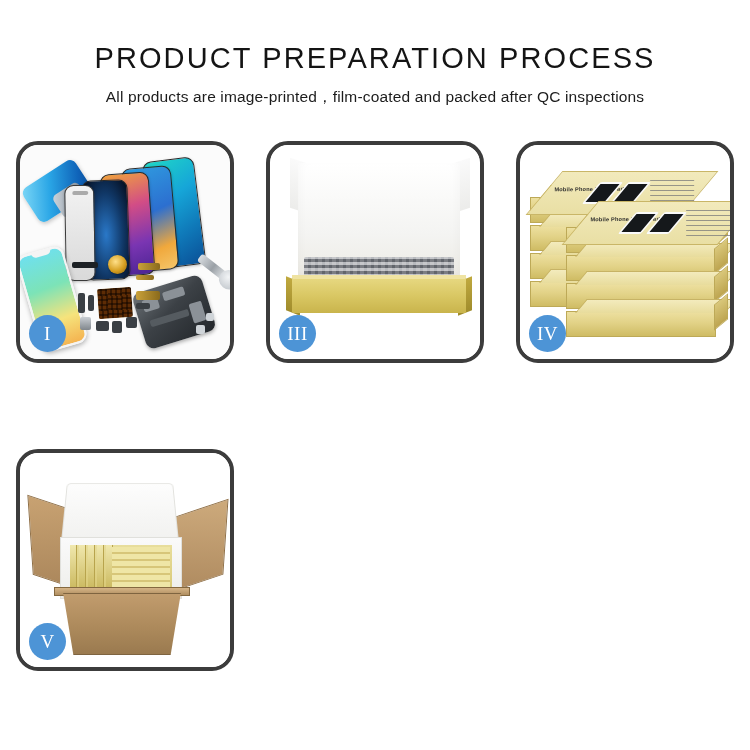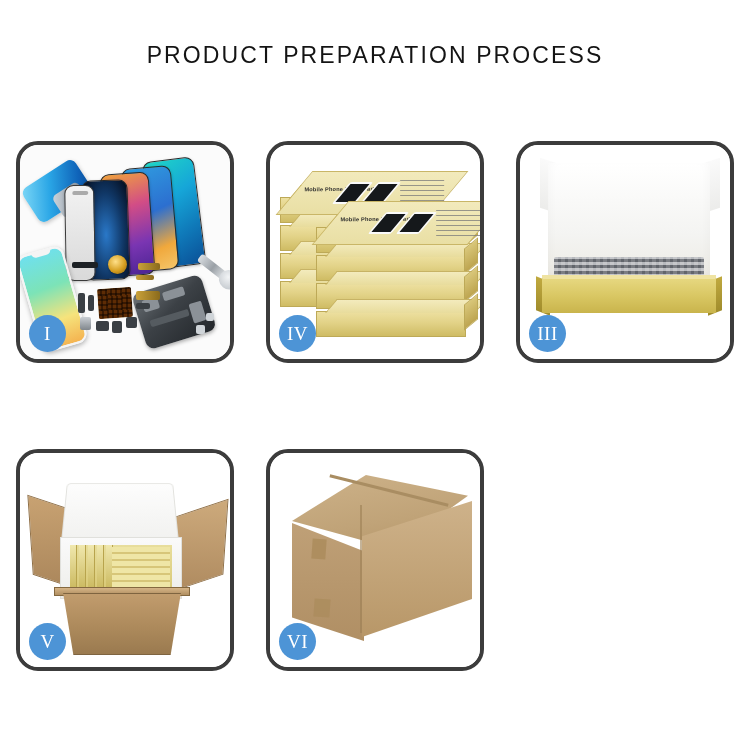--- a/index.html
+++ b/index.html
@@ -13,21 +13,21 @@
   .page {
     position: relative;
     width: 750px; height: 750px;
     background: #ffffff;
   }
 
   
   .header { position: absolute; left: 0; top: 0; width: 750px; text-align: center; }
   .title {
     margin-top: 42px;
-    font-size: 23px;
+    font-size: 29px;
     font-weight: 400;
     letter-spacing: 2.1px;
     color: #141414;
     font-family: "Liberation Sans", "DejaVu Sans", sans-serif;
     white-space: nowrap;
   }
   .subtitle {
     margin-top: 12px;
     font-size: 15.5px;
     font-weight: 400;
@@ -316,20 +316,21 @@
   .c6-fold { position:absolute; left:90px; top:52px; width:2px; height:128px;
     background:#9c8055; opacity:.6; }
 </style>
 </head>
 <body>
 
 <div class="page">
 
   <div class="header">
     <div class="title">PRODUCT PREPARATION PROCESS</div>
+    <div class="subtitle">All products are image-printed，film-coated and packed after QC inspections</div>
   </div>
 
   <div class="grid">
 
     <div class="panel">
       <div class="panel-inner p1">
         <div class="film"></div>
         <div class="film2"></div>
         <div class="ph ph-a"></div>
         <div class="ph ph-b"></div>
@@ -358,86 +359,86 @@
         <div class="part pk11"></div>
         <div class="part pk12"></div>
         <div class="part pk13"></div>
         <div class="driver"></div>
       </div>
       <div class="badge">I</div>
     </div>
 
 
     <div class="panel">
-      <div class="panel-inner p4">
-        <div class="stack">
-          <div class="sbox s1">
-              <div class="top"></div>
-              <div class="side"></div>
-            </div>
-          <div class="sbox s2">
-              <div class="top"></div>
-              <div class="side"></div>
-            </div>
-          <div class="sbox s3">
-              <div class="top"></div>
-              <div class="side"></div>
-            </div>
-          <div class="sbox s4">
-              <div class="top"></div>
-              <div class="side"></div>
-            </div>
-
-          <div class="lid lidA">
-            <div class="brand">Mobile Phone Spare Parts</div>
-            <div class="win w1"></div>
-            <div class="win w2"></div>
-            <div class="lines"></div>
-          </div>
-
-          <div class="sbox s5">
-              <div class="top"></div>
-              <div class="side"></div>
-            </div>
-          <div class="sbox s6">
-              <div class="top"></div>
-              <div class="side"></div>
-            </div>
-          <div class="sbox s7">
-              <div class="top"></div>
-              <div class="side"></div>
-            </div>
-          <div class="sbox s8">
-              <div class="top"></div>
-              <div class="side"></div>
-            </div>
-
-          <div class="lid lidB">
-            <div class="brand">Mobile Phone Spare Parts</div>
-            <div class="win w1"></div>
-            <div class="win w2"></div>
-            <div class="lines"></div>
-          </div>
-        </div>
-      </div>
-      <div class="badge">IV</div>
-    </div>
-
-    <div class="panel">
       <div class="panel-inner p3">
         <div class="b3-lidL"></div>
         <div class="b3-lidR"></div>
         <div class="b3-back"></div>
         <div class="b3-fill"></div>
         <div class="b3-edge"></div>
         <div class="b3-frontL"></div>
         <div class="b3-frontR"></div>
         <div class="b3-front"></div>
       </div>
       <div class="badge">III</div>
+    </div>
+
+    <div class="panel">
+      <div class="panel-inner p4">
+        <div class="stack">
+          <div class="sbox s1">
+              <div class="top"></div>
+              <div class="side"></div>
+            </div>
+          <div class="sbox s2">
+              <div class="top"></div>
+              <div class="side"></div>
+            </div>
+          <div class="sbox s3">
+              <div class="top"></div>
+              <div class="side"></div>
+            </div>
+          <div class="sbox s4">
+              <div class="top"></div>
+              <div class="side"></div>
+            </div>
+
+          <div class="lid lidA">
+            <div class="brand">Mobile Phone Spare Parts</div>
+            <div class="win w1"></div>
+            <div class="win w2"></div>
+            <div class="lines"></div>
+          </div>
+
+          <div class="sbox s5">
+              <div class="top"></div>
+              <div class="side"></div>
+            </div>
+          <div class="sbox s6">
+              <div class="top"></div>
+              <div class="side"></div>
+            </div>
+          <div class="sbox s7">
+              <div class="top"></div>
+              <div class="side"></div>
+            </div>
+          <div class="sbox s8">
+              <div class="top"></div>
+              <div class="side"></div>
+            </div>
+
+          <div class="lid lidB">
+            <div class="brand">Mobile Phone Spare Parts</div>
+            <div class="win w1"></div>
+            <div class="win w2"></div>
+            <div class="lines"></div>
+          </div>
+        </div>
+      </div>
+      <div class="badge">IV</div>
     </div>
 
     <div class="panel">
       <div class="panel-inner p5">
         <div class="c5-flapL"></div>
         <div class="c5-flapR"></div>
         <div class="c5-foamL"></div>
         <div class="c5-foamB"></div>
         <div class="c5-inner">
           <div class="bar" style="left:0px"></div>
@@ -446,27 +447,15 @@
           <div class="bar" style="left:27px"></div>
           <div class="bar" style="left:36px"></div>
           <div class="flat"></div>
         </div>
         <div class="c5-lip"></div>
         <div class="c5-body"></div>
       </div>
       <div class="badge">V</div>
     </div>
 
-    <div class="panel">
-      <div class="panel-inner p6">
-        <div class="c6-top"></div>
-        <div class="c6-seam"></div>
-        <div class="c6-left"></div>
-        <div class="c6-right"></div>
-        <div class="c6-fold"></div>
-        <div class="c6-tape1"></div>
-        <div class="c6-tape2"></div>
-      </div>
-      <div class="badge">VI</div>
-    </div>
 
   </div>
 </div>
 
 </body></html>

